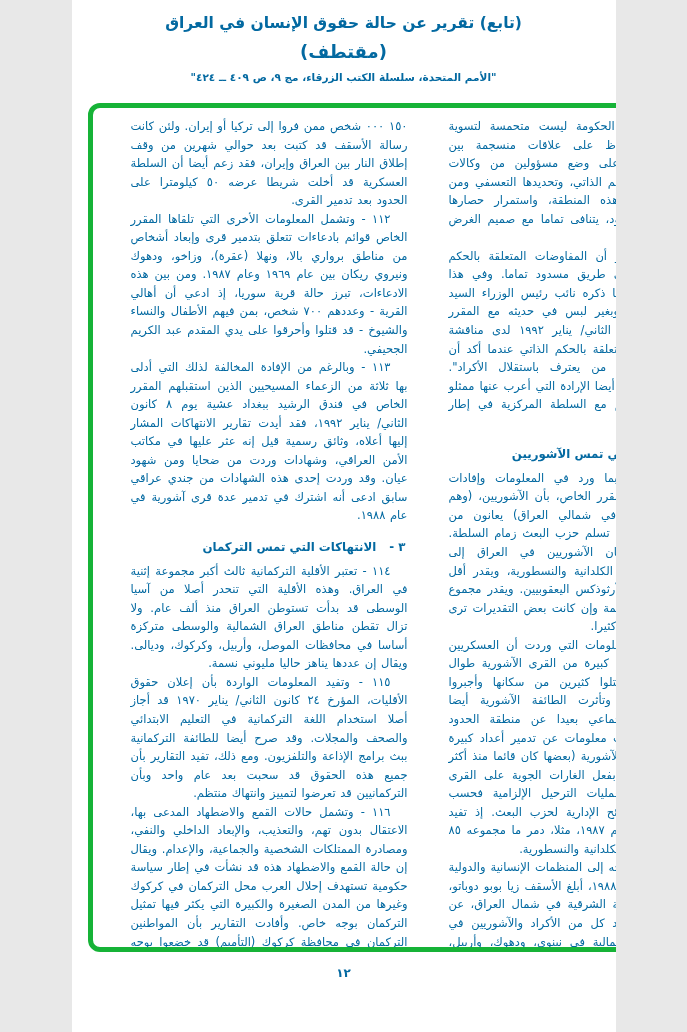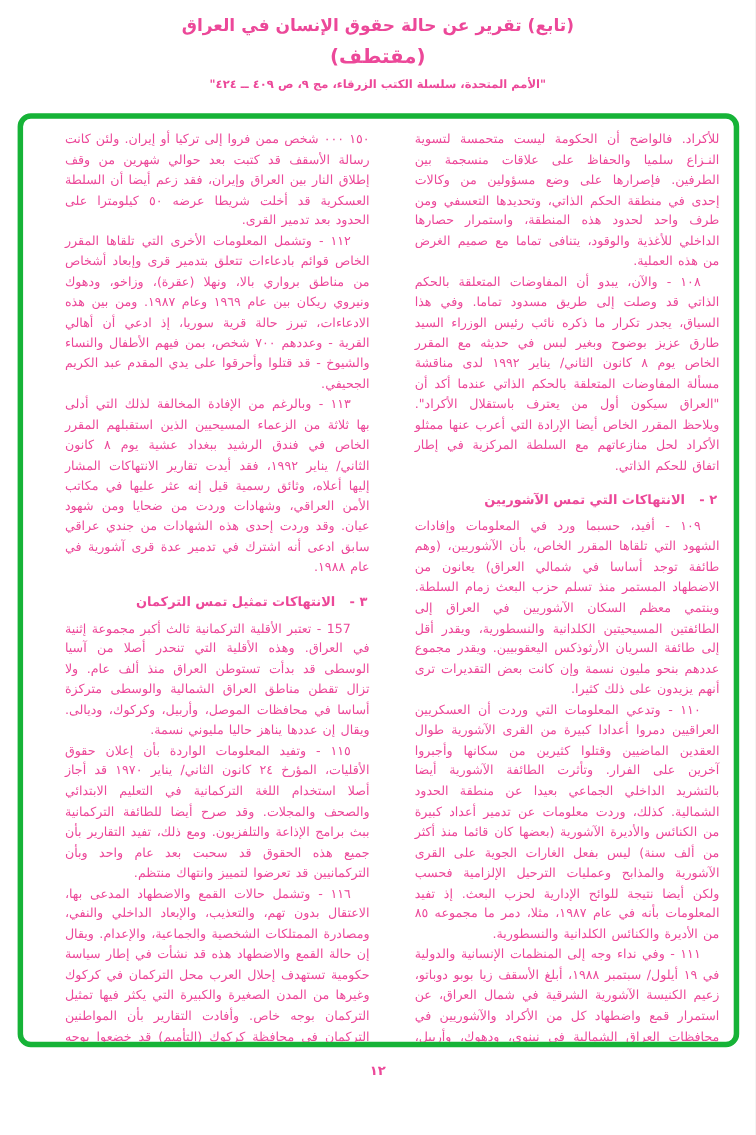--- a/index.html
+++ b/index.html
@@ -1,25 +1,25 @@
 <!DOCTYPE html>
 <html lang="ar"><head>
 <meta charset="utf-8">
 <style>
   * { margin: 0; padding: 0; box-sizing: border-box; }
   html, body { background: #e8e8e8; }
   .page {
     position: relative;
-    width: 687px;
+    width: 544px;
     height: 1032px;
     margin: 0 auto;
     background: #ffffff;
     overflow: hidden;
     font-family: "DejaVu Sans", sans-serif;
-    color: #ec4899;
+    color: #0369a1;
   }
   .doc-header {
     position: absolute;
     top: 12px;
     left: 0;
     width: 100%;
     text-align: center;
     direction: rtl;
   }
   .doc-title {
@@ -109,23 +109,23 @@
       <p class="para">١١٠ - وتدعي المعلومات التي وردت أن العسكريين العراقيين دمروا أعدادا كبيرة من القرى الآشورية طوال العقدين الماضيين وقتلوا كثيرين من سكانها وأجبروا آخرين على الفرار. وتأثرت الطائفة الآشورية أيضا بالتشريد الداخلي الجماعي بعيدا عن منطقة الحدود الشمالية. كذلك، وردت معلومات عن تدمير أعداد كبيرة من الكنائس والأديرة الآشورية (بعضها كان قائما منذ أكثر من ألف سنة) ليس بفعل الغارات الجوية على القرى الآشورية والمذابح وعمليات الترحيل الإلزامية فحسب ولكن أيضا نتيجة للوائح الإدارية لحزب البعث. إذ تفيد المعلومات بأنه في عام ١٩٨٧، مثلا، دمر ما مجموعه ٨٥ من الأديرة والكنائس الكلدانية والنسطورية.</p>
       <p class="para">١١١ - وفي نداء وجه إلى المنظمات الإنسانية والدولية في ١٩ أيلول/ سبتمبر ١٩٨٨، أبلغ الأسقف زيا بوبو دوباتو، زعيم الكنيسة الآشورية الشرقية في شمال العراق، عن استمرار قمع واضطهاد كل من الأكراد والآشوريين في محافظات العراق الشمالية في نينوى، ودهوك، وأربيل، وكركوك، والسليمانية. وأكد الأسقف دوباتو أن الانتهاكات تراوحت بين حالات الإعدام والسجن لأسباب سياسية وتدمير الكنائس والأديرة وبين محو القرى. وبوجه خاص، ادعى الأسقف استخدام الأسلحة الكيميائية، والغازات السامة، والقنابل الفوسفورية وقنابل النابالم في مناطق برواري، وعقرة، والشيخان، مما أسفر عن قتل وإصابة آلاف من الأشخاص وعن تدمير منازل أكثر من</p>
     </div>
 
     <div class="col">
       <p class="para flush">١٥٠ ٠٠٠ شخص ممن فروا إلى تركيا أو إيران. ولئن كانت رسالة الأسقف قد كتبت بعد حوالي شهرين من وقف إطلاق النار بين العراق وإيران، فقد زعم أيضا أن السلطة العسكرية قد أخلت شريطا عرضه ٥٠ كيلومترا على الحدود بعد تدمير القرى.</p>
       <p class="para">١١٢ - وتشمل المعلومات الأخرى التي تلقاها المقرر الخاص قوائم بادعاءات تتعلق بتدمير قرى وإبعاد أشخاص من مناطق برواري بالا، ونهلا (عقرة)، وزاخو، ودهوك ونيروي ريكان بين عام ١٩٦٩ وعام ١٩٨٧. ومن بين هذه الادعاءات، تبرز حالة قرية سوريا، إذ ادعي أن أهالي القرية - وعددهم ٧٠٠ شخص، بمن فيهم الأطفال والنساء والشيوخ - قد قتلوا وأحرقوا على يدي المقدم عبد الكريم الجحيفي.</p>
       <p class="para">١١٣ - وبالرغم من الإفادة المخالفة لذلك التي أدلى بها ثلاثة من الزعماء المسيحيين الذين استقبلهم المقرر الخاص في فندق الرشيد ببغداد عشية يوم ٨ كانون الثاني/ يناير ١٩٩٢، فقد أيدت تقارير الانتهاكات المشار إليها أعلاه، وثائق رسمية قيل إنه عثر عليها في مكاتب الأمن العراقي، وشهادات وردت من ضحايا ومن شهود عيان. وقد وردت إحدى هذه الشهادات من جندي عراقي سابق ادعى أنه اشترك في تدمير عدة قرى آشورية في عام ١٩٨٨.</p>
       <div class="section-heading">
         <span>٣ -</span>
-        <span>الانتهاكات تمثيل تمس التركمان</span>
+        <span>الانتهاكات التي تمس التركمان</span>
       </div>
-      <p class="para">157 - تعتبر الأقلية التركمانية ثالث أكبر مجموعة إثنية في العراق. وهذه الأقلية التي تنحدر أصلا من آسيا الوسطى قد بدأت تستوطن العراق منذ ألف عام. ولا تزال تقطن مناطق العراق الشمالية والوسطى متركزة أساسا في محافظات الموصل، وأربيل، وكركوك، وديالى. ويقال إن عددها يناهز حاليا مليوني نسمة.</p>
+      <p class="para">١١٤ - تعتبر الأقلية التركمانية ثالث أكبر مجموعة إثنية في العراق. وهذه الأقلية التي تنحدر أصلا من آسيا الوسطى قد بدأت تستوطن العراق منذ ألف عام. ولا تزال تقطن مناطق العراق الشمالية والوسطى متركزة أساسا في محافظات الموصل، وأربيل، وكركوك، وديالى. ويقال إن عددها يناهز حاليا مليوني نسمة.</p>
       <p class="para">١١٥ - وتفيد المعلومات الواردة بأن إعلان حقوق الأقليات، المؤرخ ٢٤ كانون الثاني/ يناير ١٩٧٠ قد أجاز أصلا استخدام اللغة التركمانية في التعليم الابتدائي والصحف والمجلات. وقد صرح أيضا للطائفة التركمانية ببث برامج الإذاعة والتلفزيون. ومع ذلك، تفيد التقارير بأن جميع هذه الحقوق قد سحبت بعد عام واحد وبأن التركمانيين قد تعرضوا لتمييز وانتهاك منتظم.</p>
       <p class="para">١١٦ - وتشمل حالات القمع والاضطهاد المدعى بها، الاعتقال بدون تهم، والتعذيب، والإبعاد الداخلي والنفي، ومصادرة الممتلكات الشخصية والجماعية، والإعدام. ويقال إن حالة القمع والاضطهاد هذه قد نشأت في إطار سياسة حكومية تستهدف إحلال العرب محل التركمان في كركوك وغيرها من المدن الصغيرة والكبيرة التي يكثر فيها تمثيل التركمان بوجه خاص. وأفادت التقارير بأن المواطنين التركمان في محافظة كركوك (التأميم) قد خضعوا بوجه خاص لقيود فرضت على شراء وبيع العقارات (على نحو ما سلفت الإشارة إليه أعلاه) حيث كان مسموحا ببيعها إلى العرب فقط.</p>
       <p class="para">١١٧ - كذلك أبلغت رسائل أخرى وجهت إلى المقرر الخاص عن التمييز الذي عانت منه الأقلية التركمانية، لا سيما وأنها أرغمت على ترك أراضيها في المناطق التي كانت تقطنها لعدة قرون. وادعي أيضا أنه خلافا لما أفادت به البيانات</p>
     </div>
 
   </div>
 
   <div class="page-number">١٢</div>
 
 </div>

